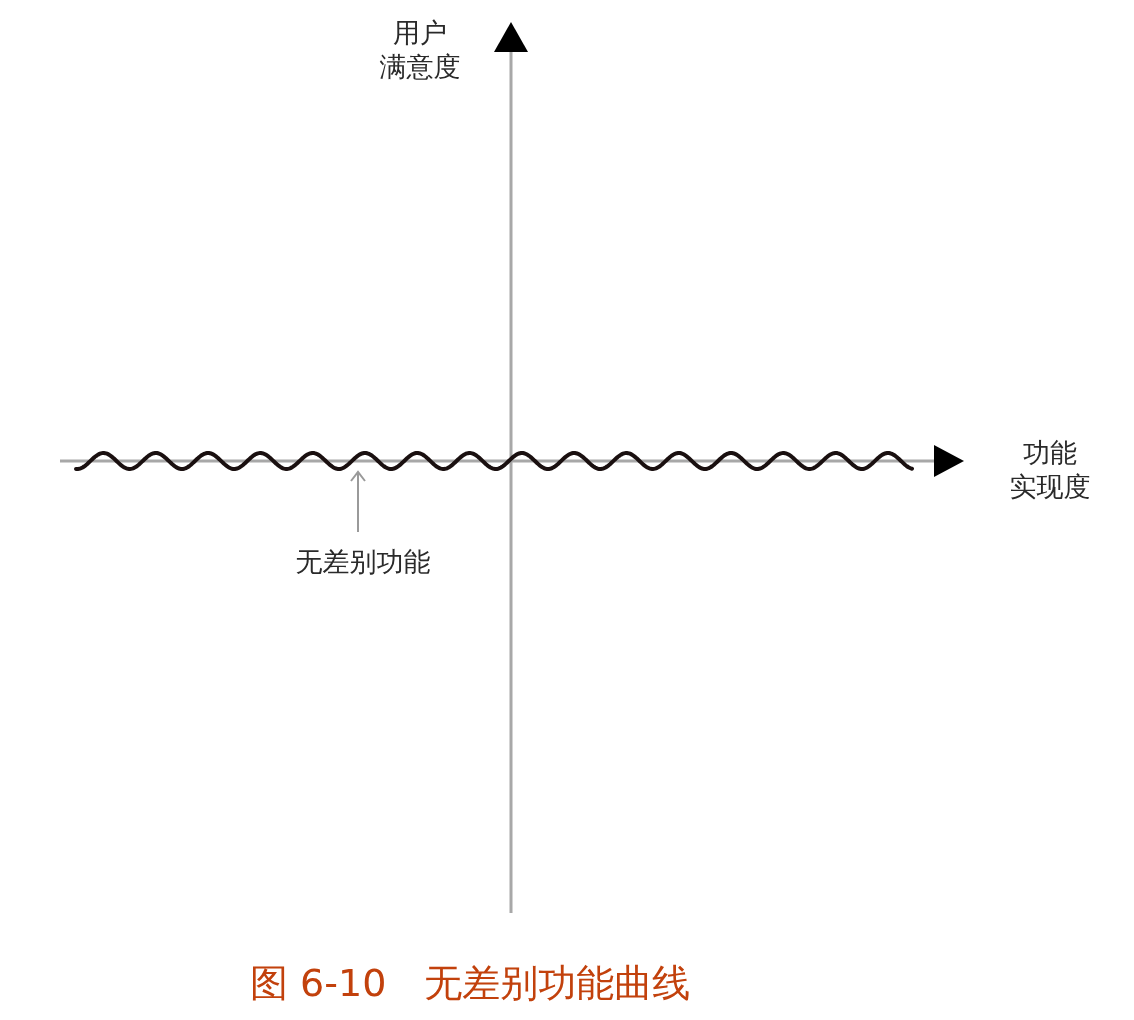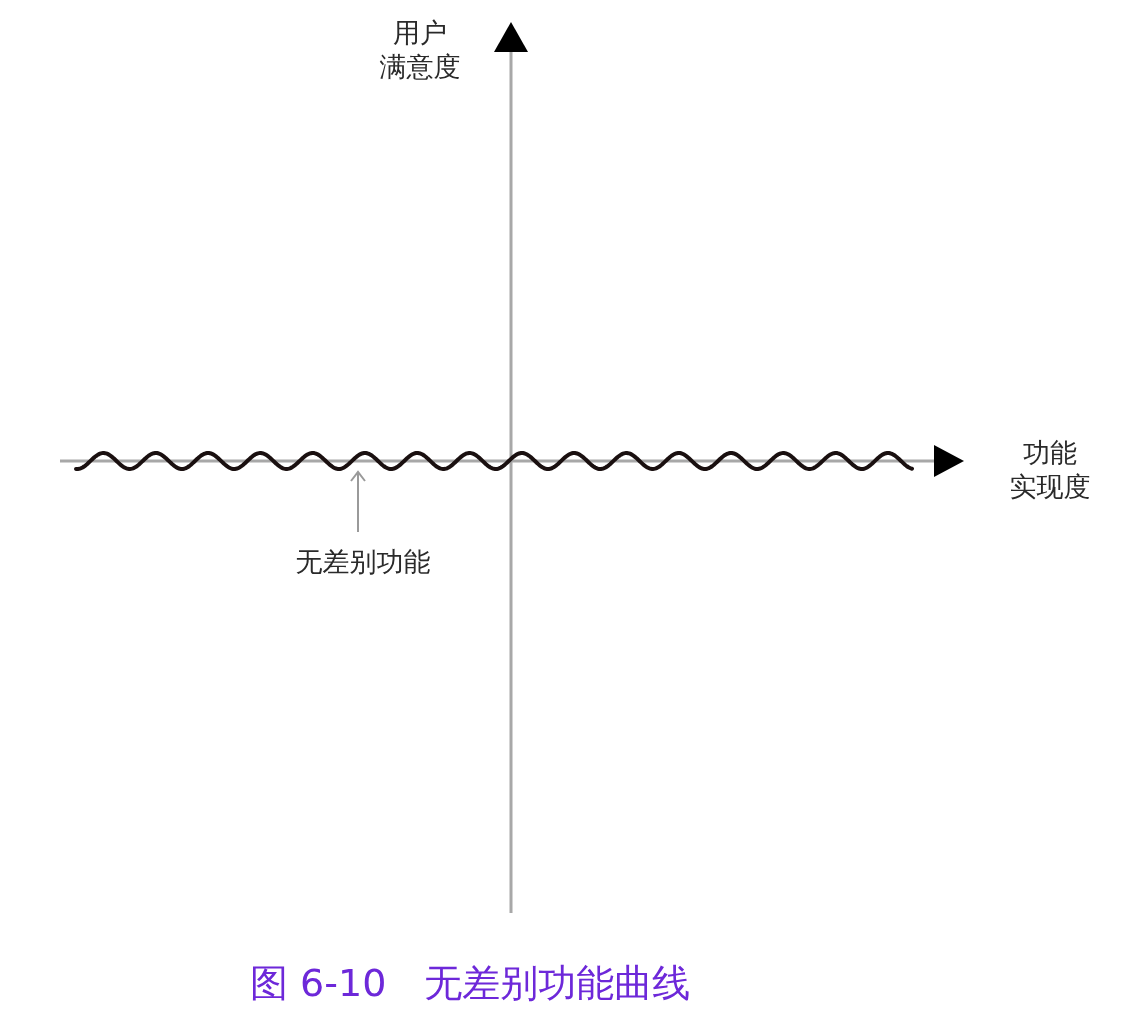--- a/index.html
+++ b/index.html
@@ -3,21 +3,21 @@
   <meta charset="utf-8">
   <style>
     html, body { margin:0; padding:0; background:#ffffff; }
     body { width:1134px; height:1020px; position:relative; overflow:hidden;
            font-family:"DejaVu Sans", "Liberation Sans", sans-serif; color:#222; }
     svg.diagram { position:absolute; left:0; top:0; }
     .label { position:absolute; text-align:center; font-size:27px; line-height:34px; color:#2a2a2a; }
     .ylabel { left:355px; top:16px; width:130px; }
     .xlabel { left:985px; top:436px; width:130px;font-family:Liberation Serif, serif; }
     .annot { left:268px; top:532px; width:190px; font-size:27px;margin-top:13px; }
-    .caption { position:absolute; left:250px; top:958px; font-size:38px; line-height:50px; color:#6d28d9; white-space:pre; }
+    .caption { position:absolute; left:250px; top:958px; font-size:38px; line-height:50px; color:#c2410c; white-space:pre; }
     .line { display:block; }
   </style>
 </head>
 <body>
 
 <svg class="diagram" width="1134" height="1020" viewBox="0 0 1134 1020">
 
   <line x1="511" y1="50" x2="511" y2="913" stroke="#a8a8a8" stroke-width="3"></line>
   <polygon points="511,22 494,52 528,52" fill="#000"></polygon>
 

